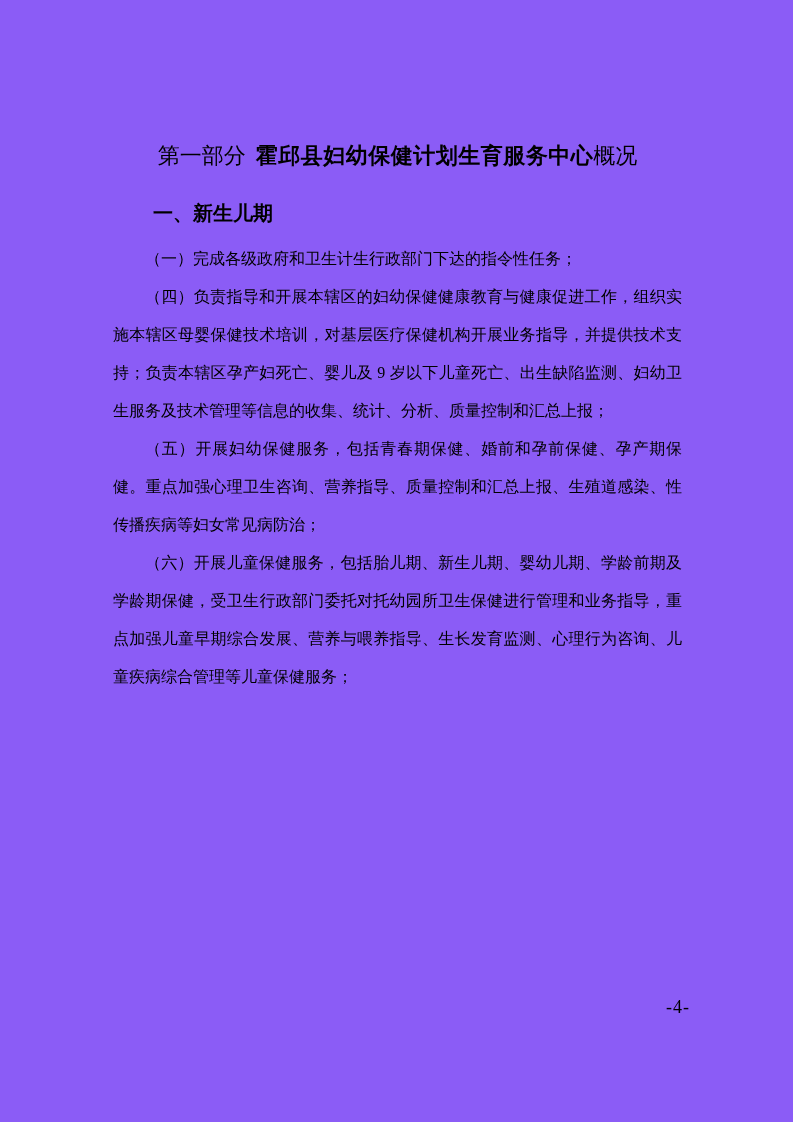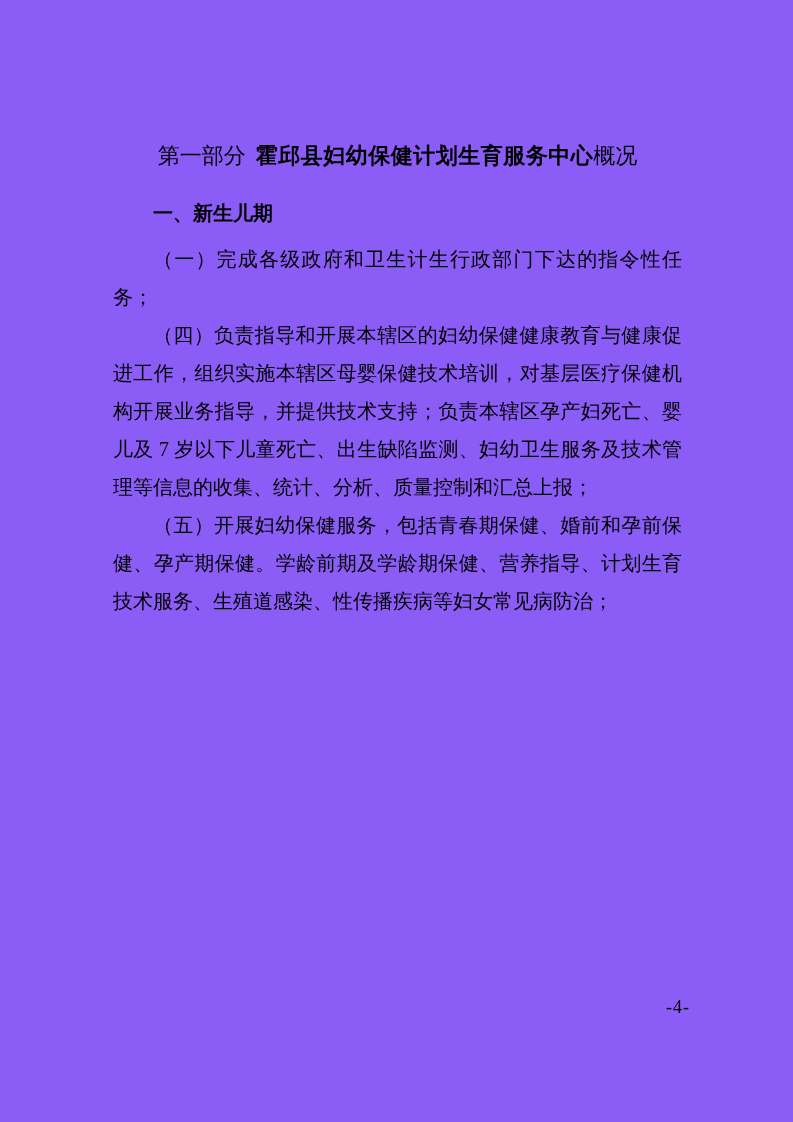--- a/index.html
+++ b/index.html
@@ -45,21 +45,21 @@
     .section-heading {
       margin: 0 0 12px 0;
       font-size: 20px;
       line-height: 30px;
       font-weight: 700;
       font-family: "Liberation Sans", "DejaVu Sans", sans-serif;
       text-indent: 2em;
     }
     .body-text p {
       margin: 0;
-      font-size: 20px;
+      font-size: 16px;
       line-height: 38px;
       text-indent: 2em;
       text-align: justify;
       word-break: break-all;
     }
     .page-number {
       position: absolute;
       right: 103px;
       bottom: 104px;
       font-size: 18px;
@@ -71,19 +71,20 @@
 <body>
 
 <div class="page">
 
   <h1 class="doc-title"><span class="t-part">第一部分</span><span class="t-main">霍邱县妇幼保健计划生育服务中心</span><span class="t-suffix">概况</span></h1>
 
   <h2 class="section-heading">一、新生儿期</h2>
 
   <div class="body-text">
     <p>（一）完成各级政府和卫生计生行政部门下达的指令性任务；</p>
-    <p>（四）负责指导和开展本辖区的妇幼保健健康教育与健康促进工作，组织实施本辖区母婴保健技术培训，对基层医疗保健机构开展业务指导，并提供技术支持；负责本辖区孕产妇死亡、婴儿及 7 岁以下儿童死亡、出生缺陷监测、妇幼卫生服务及技术管理等信息的收集、统计、分析、质量控制和汇总上报；</p>
-    <p>（五）开展妇幼保健服务，包括青春期保健、婚前和孕前保健、孕产期保健。学龄前期及学龄期保健、营养指导、计划生育技术服务、生殖道感染、性传播疾病等妇女常见病防治；</p>
+    <p>（四）负责指导和开展本辖区的妇幼保健健康教育与健康促进工作，组织实施本辖区母婴保健技术培训，对基层医疗保健机构开展业务指导，并提供技术支持；负责本辖区孕产妇死亡、婴儿及 9 岁以下儿童死亡、出生缺陷监测、妇幼卫生服务及技术管理等信息的收集、统计、分析、质量控制和汇总上报；</p>
+    <p>（五）开展妇幼保健服务，包括青春期保健、婚前和孕前保健、孕产期保健。重点加强心理卫生咨询、营养指导、质量控制和汇总上报、生殖道感染、性传播疾病等妇女常见病防治；</p>
+    <p>（六）开展儿童保健服务，包括胎儿期、新生儿期、婴幼儿期、学龄前期及学龄期保健，受卫生行政部门委托对托幼园所卫生保健进行管理和业务指导，重点加强儿童早期综合发展、营养与喂养指导、生长发育监测、心理行为咨询、儿童疾病综合管理等儿童保健服务；</p>
   </div>
 
   <div class="page-number">-4-</div>
 
 </div>
 
 </body></html>

